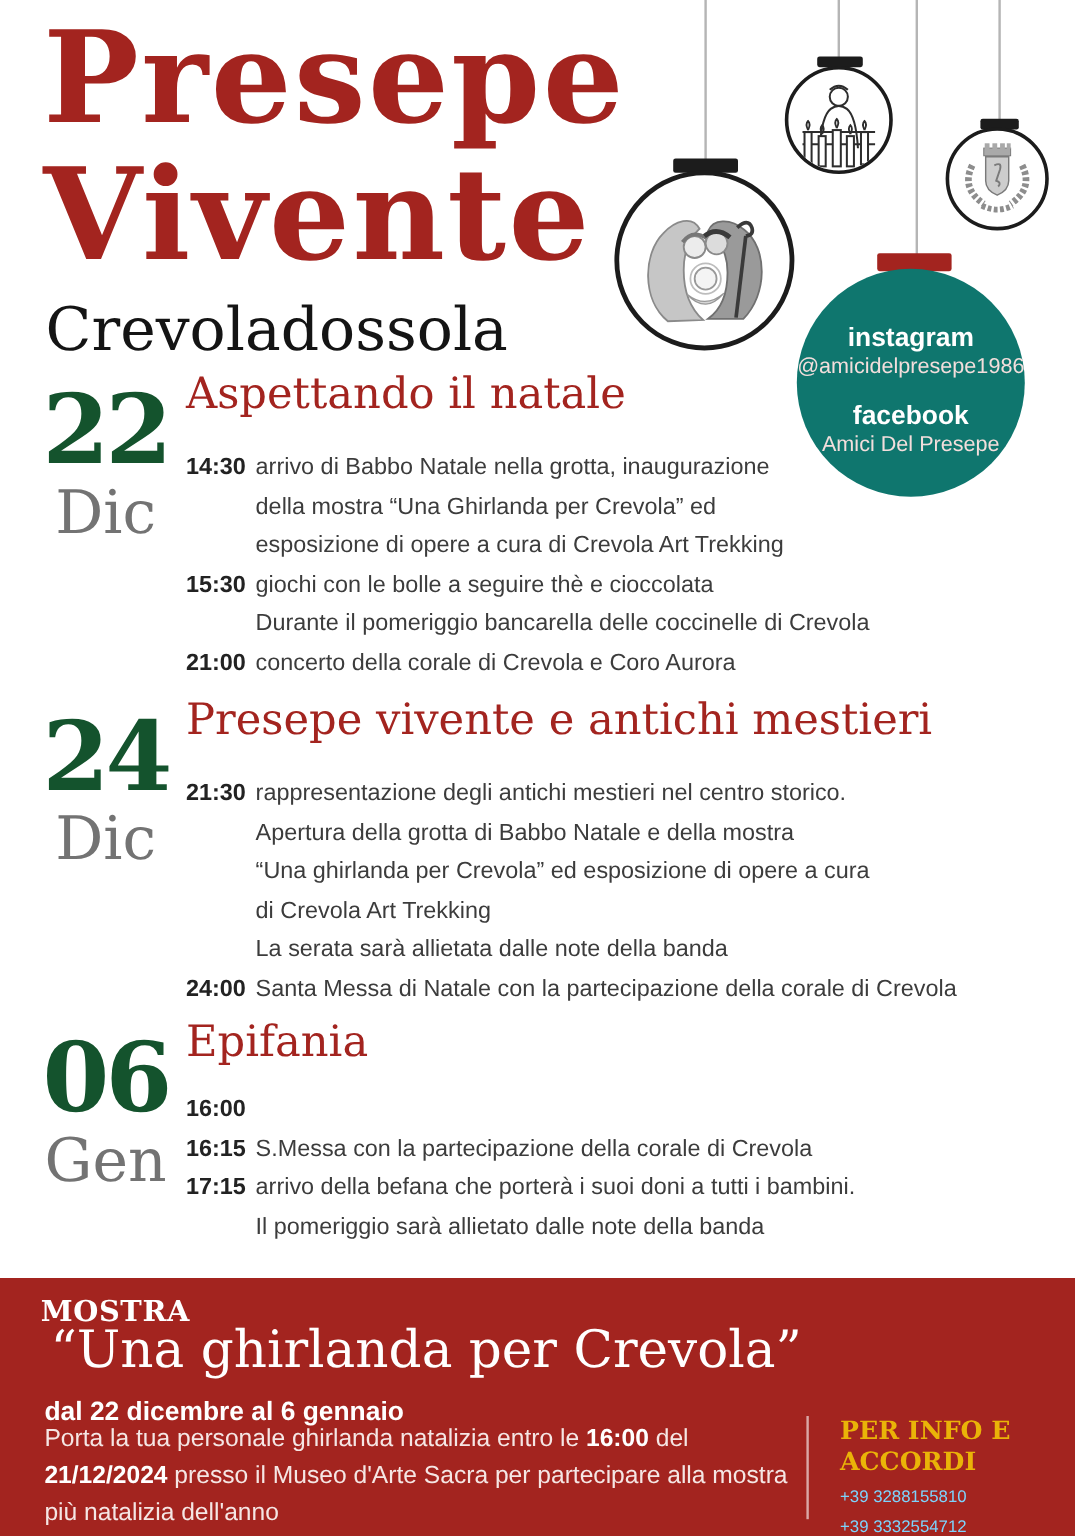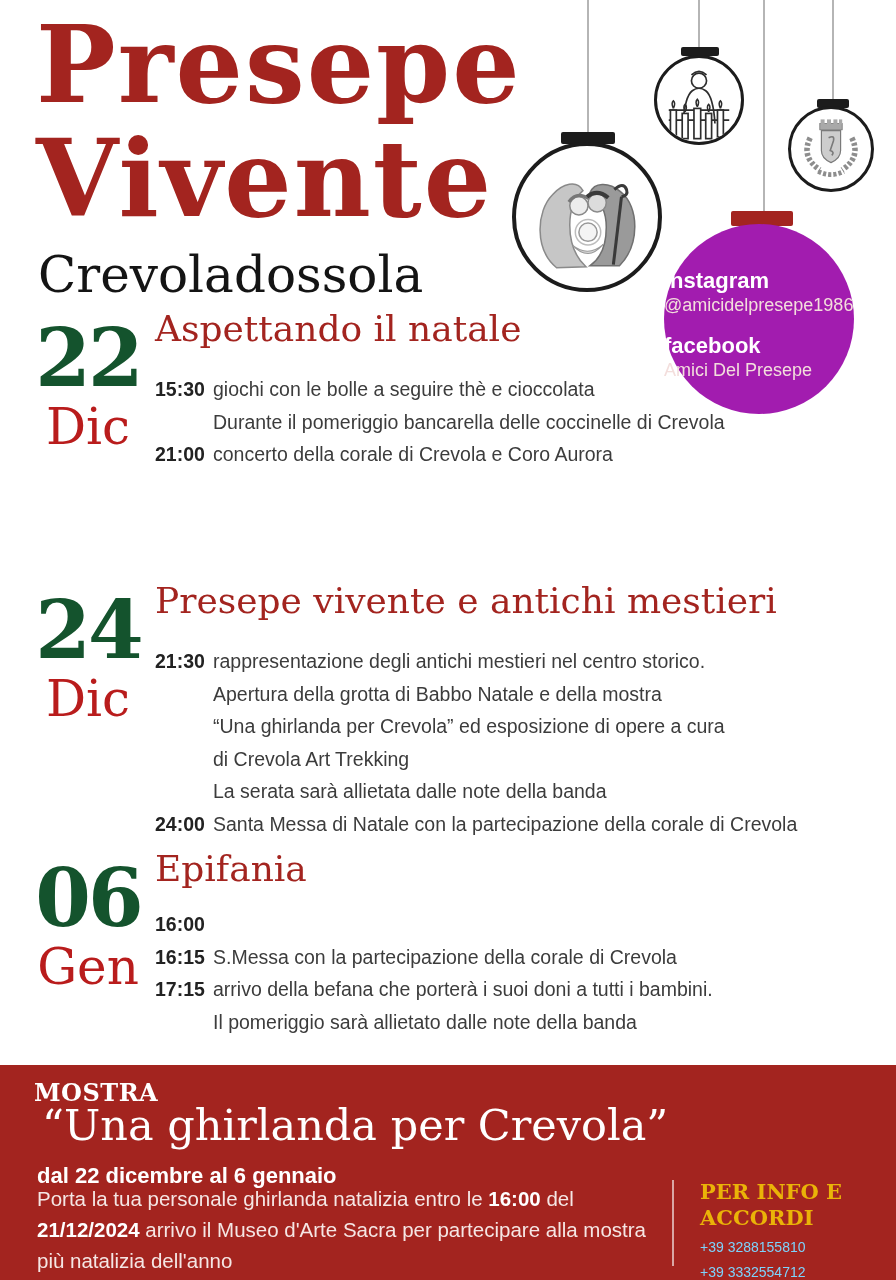--- a/index.html
+++ b/index.html
@@ -14,32 +14,32 @@
   .subtitle{position:absolute;left:38px;top:250px;color:#141414;font-family:"DejaVu Serif",serif;
             font-size:50px;line-height:1;white-space:nowrap;}
 
   
   .string{position:absolute;top:0;width:2px;background:#b5b5b5;}
   .cap{position:absolute;background:#1c1c1c;border-radius:2px;}
   .ball{position:absolute;border-radius:50%;background:#fff;overflow:hidden;box-sizing:border-box;}
   .ball.outlined{border:4px solid #1c1c1c;}
   .ball svg{display:block;width:100%;height:100%;}
   .social-ball{position:absolute;left:664px;top:224px;width:190px;height:190px;border-radius:50%;
-               background:#a21caf;color:#fff;box-sizing:border-box;padding-top:44px;}
+               background:#0f766e;color:#fff;text-align:center;box-sizing:border-box;padding-top:44px;}
   .social-ball .lbl{font-size:22px;font-weight:bold;line-height:26px;}
   .social-ball .hnd{font-size:18px;line-height:23px;color:#f3dedc;}
   .social-gap{height:16px;}
   .social-cap{position:absolute;left:731px;top:211px;width:62px;height:15px;background:#a3241f;border-radius:2px;}
 
   
   .day-section{position:absolute;left:0;width:896px;}
   .date-col{position:absolute;left:26px;top:12px;width:124px;text-align:center;}
   .day-num{font-family:"DejaVu Serif",serif;font-weight:bold;color:#14532d;font-size:80px;
            line-height:1;letter-spacing:-3px;}
-  .month{font-family:"DejaVu Serif",serif;color:#b91c1c;font-size:50px;line-height:1;margin-top:4px;}
+  .month{font-family:"DejaVu Serif",serif;color:#737373;font-size:50px;line-height:1;margin-top:4px;}
   .sec-content{position:absolute;left:155px;top:0;right:30px;}
   .sec-title{margin:0;font-family:"DejaVu Serif",serif;font-weight:normal;color:#a3241f;
              font-size:36px;line-height:1.25;white-space:nowrap;}
   .events{margin-top:22px;font-size:19.5px;color:#3c3c3c;}
   .event{display:flex;}
   .time{font-weight:bold;color:#222;width:58px;flex-shrink:0;line-height:32.6px;}
   .lines div{line-height:32.6px;white-space:nowrap;}
 
   
   .footer{position:absolute;left:0;top:1065px;width:896px;height:215px;background:#a3241f;color:#fff;}
@@ -140,20 +140,28 @@
 
   <section class="day-section" style="top:306px;">
     <div class="date-col">
       <div class="day-num">22</div>
       <div class="month">Dic</div>
     </div>
     <div class="sec-content">
       <h2 class="sec-title">Aspettando il natale</h2>
       <div class="events">
         <div class="event">
+          <span class="time">14:30</span>
+          <div class="lines">
+            <div>arrivo di Babbo Natale nella grotta, inaugurazione</div>
+            <div>della mostra “Una Ghirlanda per Crevola” ed</div>
+            <div>esposizione di opere a cura di Crevola Art Trekking</div>
+          </div>
+        </div>
+        <div class="event">
           <span class="time">15:30</span>
           <div class="lines">
             <div>giochi con le bolle a seguire thè e cioccolata</div>
             <div>Durante il pomeriggio bancarella delle coccinelle di Crevola</div>
           </div>
         </div>
         <div class="event">
           <span class="time">21:00</span>
           <div class="lines">
             <div>concerto della corale di Crevola e Coro Aurora</div>
@@ -218,21 +226,21 @@
       </div>
     </div>
   </section>
 
   <footer class="footer">
     <div class="kicker">MOSTRA</div>
     <h3 class="footer-title">“Una ghirlanda per Crevola”</h3>
     <div class="footer-dates">dal 22 dicembre al 6 gennaio</div>
     <div class="footer-body">
       <div><span>Porta la tua personale ghirlanda natalizia entro le </span><b>16:00</b><span> del</span></div>
-      <div><b>21/12/2024</b><span> arrivo il Museo d'Arte Sacra per partecipare alla mostra</span></div>
+      <div><b>21/12/2024</b><span> presso il Museo d'Arte Sacra per partecipare alla mostra</span></div>
       <div>più natalizia dell'anno</div>
     </div>
     <div class="divider"></div>
     <div class="info">
       <div class="info-title">PER INFO E ACCORDI</div>
       <div class="info-line">+39 3288155810</div>
       <div class="info-line">+39 3332554712</div>
 
     </div>
   </footer>

